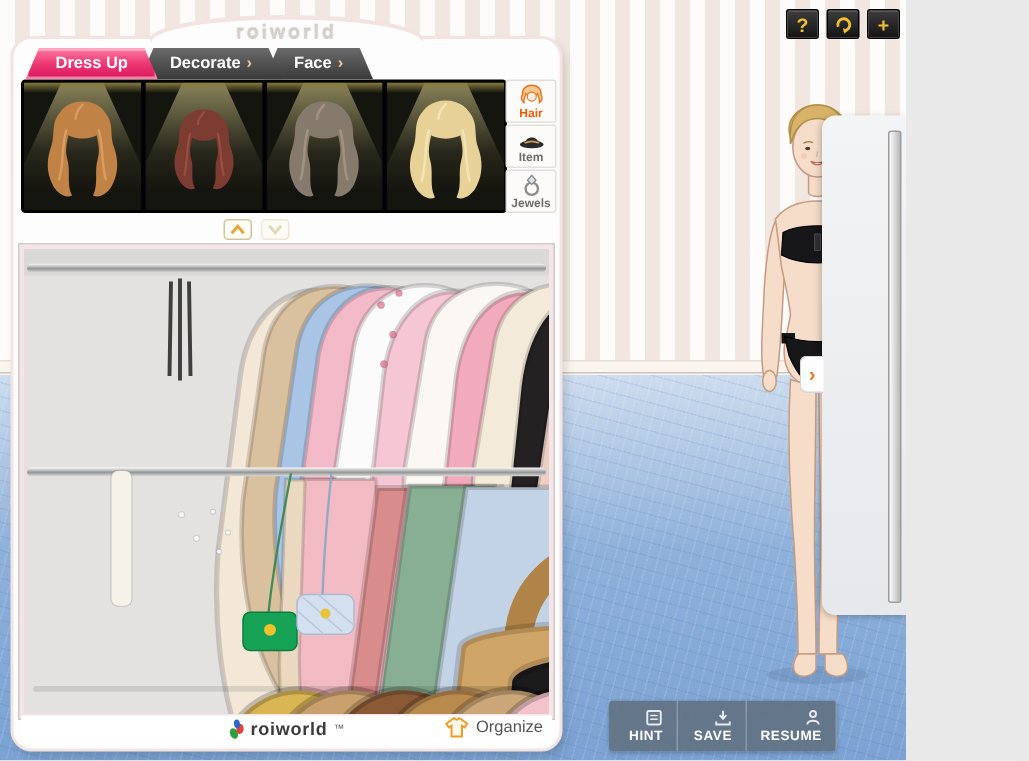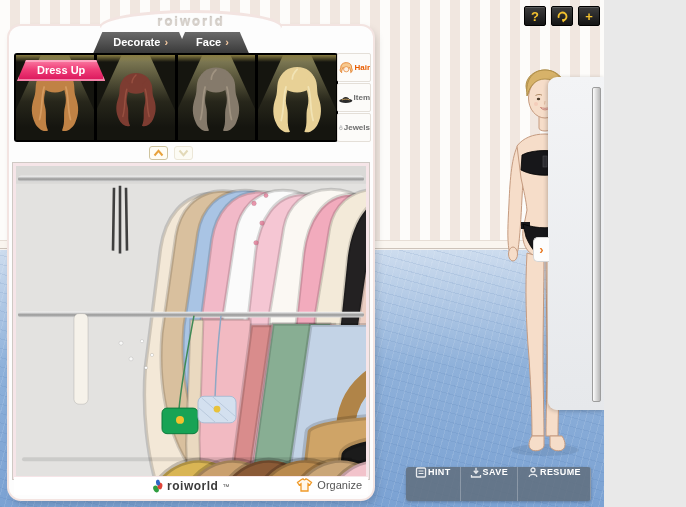--- a/index.html
+++ b/index.html
@@ -31,37 +31,37 @@
         font-size:13px;font-weight:bold;letter-spacing:2px;color:#d6d0ca;
         text-shadow:0 1px 1px #fff,0 -1px 1px #b9b2ab;}
 
   .tabs{position:absolute;top:6px;left:8px;height:21px;display:flex;}
   .tab{position:relative;height:21px;line-height:21px;padding:0 20px;margin-right:-12px;
        font-size:11px;font-weight:bold;color:#fff;white-space:nowrap;
        clip-path:polygon(9px 0,calc(100% - 9px) 0,100% 100%,0 100%);
        background:linear-gradient(#6a6a6a,#3a3a3a);cursor:pointer;}
   .tab .arr{color:#f5c9a0;margin-left:4px;font-weight:bold;}
   .tab.active{background:linear-gradient(#fb7fa5 0%,#ef3d77 45%,#d9145a 100%);
-       z-index:3;box-shadow:inset 0 0 0 2px rgba(255,190,210,0.65);margin-top:28px;}
+       z-index:3;box-shadow:inset 0 0 0 2px rgba(255,190,210,0.65);}
   .tab:nth-child(2){z-index:2;}
   .tab:nth-child(3){z-index:1;}
 
   .carousel{position:absolute;top:27px;left:5px;width:324px;height:89px;background:#000;
         border-radius:3px;display:flex;gap:3px;padding:2px;}
   .slot{flex:1;position:relative;background:#15150f;overflow:hidden;cursor:pointer;}
   .slot::before{content:"";position:absolute;inset:0;
         background:linear-gradient(to bottom,rgba(250,240,165,0.5),rgba(250,240,165,0.08) 55%,transparent 85%);
         clip-path:polygon(32% 0,68% 0,118% 100%,-18% 100%);}
   .slot::after{content:"";position:absolute;top:0;left:0;right:0;height:7px;
         background:linear-gradient(to bottom,#877b41,rgba(135,123,65,0));}
   .slot svg.wig{position:absolute;left:50%;bottom:4px;transform:translateX(-50%);}
 
   .cats{position:absolute;top:27px;right:2px;width:34px;height:89px;display:flex;
         flex-direction:column;gap:1px;}
-  .cat{flex:1;display:flex;flex-direction:row;align-items:center;justify-content:center;
+  .cat{flex:1;display:flex;flex-direction:column;align-items:center;justify-content:center;
         background:#fcfbf9;border:1px solid #e4dfd8;border-radius:2px;
         font-size:8px;font-weight:bold;color:#6d6d6d;cursor:pointer;padding:1px 0;}
   .cat.active{color:#e85c00;}
   .cat svg{display:block;}
 
   .arrows{position:absolute;top:120px;left:0;right:40px;display:flex;justify-content:center;gap:6px;}
   .arrow{width:19px;height:14px;border:1px solid #cfc49f;border-radius:3px;background:#fffdf4;
         display:flex;align-items:center;justify-content:center;cursor:pointer;padding:0;}
   .arrow.disabled{border-color:#ece7d8;background:#fcfbf4;}
 
@@ -91,21 +91,21 @@
   .scrollbar{position:absolute;right:3px;top:10px;width:9px;height:315px;border-radius:2px;
         background:linear-gradient(to right,#fdfdfd,#b7b7b7);border:1px solid #9d9d9d;cursor:pointer;}
   .panel-tab{position:absolute;left:-15px;top:160px;width:16px;height:25px;
         background:#fdfdfd;border:1px solid #d6d6d6;border-right:none;border-radius:5px 0 0 5px;
         color:#e87820;font-weight:bold;font-size:13px;line-height:22px;text-align:center;
         cursor:pointer;padding:0;}
 
   
   .action-bar{position:absolute;left:406px;top:467px;height:34px;display:flex;
         border-radius:3px;overflow:hidden;box-shadow:0 1px 3px rgba(0,0,0,0.25);}
-  .abtn{display:flex;flex-direction:row;align-items:flex-start;justify-content:center;gap:1px;
+  .abtn{display:flex;flex-direction:column;align-items:flex-end;justify-content:center;gap:1px;
         min-width:46px;padding:0 9px;border:none;cursor:pointer;
         background:rgba(97,111,127,0.88);border-right:1px solid rgba(255,255,255,0.25);
         color:#fff;font-size:9px;font-weight:bold;letter-spacing:0.4px;
         font-family:"Liberation Sans",sans-serif;}
   .abtn svg{opacity:0.85;}
   .abtn.accent{background:#c4505f;border-right:none;}
 </style>
 </head>
 <body>
 

